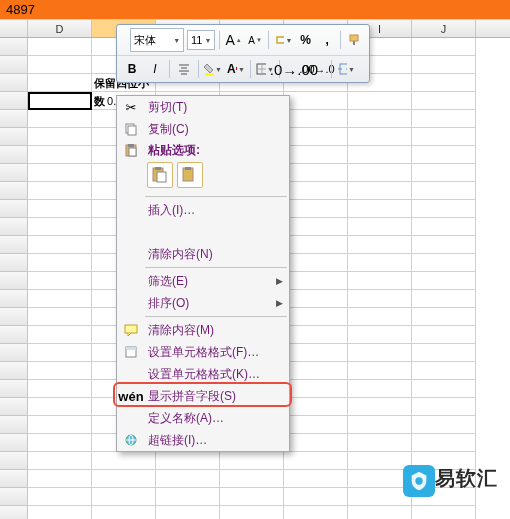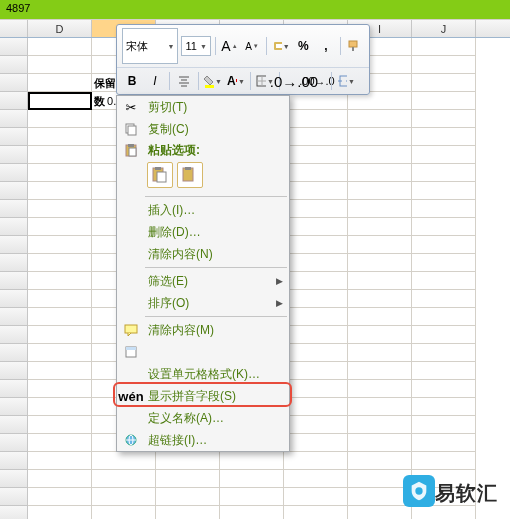--- a/index.html
+++ b/index.html
@@ -1,53 +1,53 @@
 <!DOCTYPE html>
 <html><head>
 <meta charset="utf-8">
 <style>
 * { margin: 0; padding: 0; box-sizing: border-box; font-family: "Microsoft YaHei", SimSun, Arial, sans-serif; }
 body { width: 510px; height: 519px; background: #fff; overflow: hidden; position: relative; }
 
-.formula-bar { height: 20px; background: #84cc16; font-size: 11px; padding: 2px 6px; color: #000; border-bottom: 1px solid #d4d0c8; }
+.formula-bar { height: 20px; background: #f97316; font-size: 13px; padding: 2px 6px; color: #000; border-bottom: 1px solid #d4d0c8; }
 
 .col-headers { display: flex; height: 18px; background: linear-gradient(#f7f7f7, #e6e6e6); border-bottom: 1px solid #9eb6ce; }
 .col-header { width: 64px; border-right: 1px solid #c6c6c6; font-size: 11px; text-align: center; color: #333; line-height: 18px; }
 .col-header.rowhead { width: 28px; background: linear-gradient(#f7f7f7, #e6e6e6); }
 .col-header.active { background: #ffd58a; }
 
 .grid { position: relative; }
 .row { display: flex; height: 18px; }
 .rowhead-cell { width: 28px; background: linear-gradient(#f7f7f7, #e6e6e6); border-right: 1px solid #c6c6c6; border-bottom: 1px solid #c6c6c6; font-size: 10px; text-align: center; line-height: 18px; color: #333; }
 .cell { width: 64px; border-right: 1px solid #d4d0c8; border-bottom: 1px solid #d4d0c8; font-size: 11px; line-height: 18px; padding: 0 2px; }
 .cell.bold { font-weight: bold; text-align: left; }
 .cell.num { text-align: right; }
 .selected-cell { border: 2px solid #000; position: absolute; width: 64px; height: 18px; pointer-events: none; }
 
 .mini-toolbar { position: absolute; top: 24px; left: 116px; width: 254px; background: linear-gradient(#fdfdfd, #e9ebee); border: 1px solid #8ba0bc; border-radius: 3px; font-size: 11px; box-shadow: 2px 2px 5px rgba(0,0,0,0.2); }
 .mini-row { display: flex; align-items: center; padding: 3px 5px; gap: 3px; }
 .mini-row.top { border-bottom: 1px solid #cdd6e3; }
-.font-box { width: 58px; height: 36px; background: #fff; border: 1px solid #abc; font-size: 11px; padding: 1px 3px; display: flex; align-items: center; justify-content: space-between; }
+.font-box { width: 58px; height: 24px; background: #fff; border: 1px solid #abc; font-size: 11px; padding: 1px 3px; display: flex; align-items: center; justify-content: space-between; margin-left: 8px; }
 .size-box { width: 30px; height: 20px; background: #fff; border: 1px solid #abc; font-size: 11px; padding: 1px 3px; display: flex; align-items: center; justify-content: space-between; }
 .tb-btn { width: 20px; height: 20px; display: flex; align-items: center; justify-content: center; font-size: 12px; cursor: pointer; border: 1px solid transparent; border-radius: 2px; }
 .tb-sep { width: 1px; height: 18px; background: #bcc8da; margin: 0 1px; }
 .dd-arrow { font-size: 7px; color: #555; margin-left: 1px; }
 
 .context-menu { position: absolute; top: 95px; left: 116px; width: 174px; background: #f5f5f5; border: 1px solid #a7abb0; font-size: 12px; box-shadow: 3px 3px 6px rgba(0,0,0,0.3); }
 .cm-item { display: flex; align-items: center; height: 22px; padding: 0 6px 0 3px; cursor: pointer; position: relative; }
 .cm-icon { width: 22px; height: 18px; display: flex; align-items: center; justify-content: center; font-size: 13px; }
-.cm-label { flex: 1; padding-left: 6px; color: #4d7c0f; }
+.cm-label { flex: 1; padding-left: 6px; color: #701a75; }
 .cm-sep { height: 1px; background: #c5c5c5; margin: 2px 2px 2px 28px; }
 .cm-arrow { font-size: 9px; color: #555; }
 .paste-icons { display: flex; gap: 4px; padding: 2px 0 6px 30px; }
 .paste-icon { width: 26px; height: 26px; background: #fff; border: 1px solid #d6b86a; border-radius: 2px; display: flex; align-items: center; justify-content: center; }
 
 .highlight-box { position: absolute; border: 2px solid #e74c3c; border-radius: 6px; pointer-events: none; }
 
-.watermark { position: absolute; bottom: 12px; right: 12px; display: flex; align-items: flex-end; }
+.watermark { position: absolute; bottom: 22px; right: 12px; display: flex; align-items: flex-start; }
 .wm-logo { width: 32px; height: 32px; background: #2faee3; border-radius: 6px; display: flex; align-items: center; justify-content: center; color: #fff; font-size: 18px; }
 .wm-text { font-size: 20px; font-weight: bold; color: #2b2b2b; letter-spacing: 1px; }
 svg { display: block; }
 </style>
 </head>
 <body>
 
 <div class="formula-bar">
   <span>4897</span>
 </div>
@@ -474,21 +474,20 @@
         </svg>
       </div>
   </div>
   <div class="cm-sep"></div>
   <div class="cm-item">
       <span class="cm-icon"></span>
       <span class="cm-label">插入(I)…</span>
     </div>
   <div class="cm-item">
       <span class="cm-icon"></span>
-      <span class="cm-label">删除(D)…</span>
     </div>
   <div class="cm-item">
       <span class="cm-icon"></span>
       <span class="cm-label">清除内容(N)</span>
     </div>
   <div class="cm-sep"></div>
   <div class="cm-item">
       <span class="cm-icon"></span>
       <span class="cm-label">筛选(E)</span>
       <span class="cm-arrow">▶</span>
@@ -508,20 +507,21 @@
       </span>
     <span class="cm-label">清除内容(M)</span>
   </div>
   <div class="cm-item">
     <span class="cm-icon">
         <svg width="14" height="14">
           <rect x="2" y="2" width="10" height="10" fill="#fff" stroke="#888"></rect>
           <rect x="2" y="2" width="10" height="3" fill="#c8dff5"></rect>
         </svg>
       </span>
+    <span class="cm-label">设置单元格格式(F)…</span>
   </div>
   <div class="cm-item">
       <span class="cm-icon"></span>
       <span class="cm-label">设置单元格格式(K)…</span>
     </div>
   <div class="cm-item">
     <span class="cm-icon">
         <span style="font-size:13px;font-weight:bold">wén</span>
       </span>
     <span class="cm-label">显示拼音字段(S)</span>

